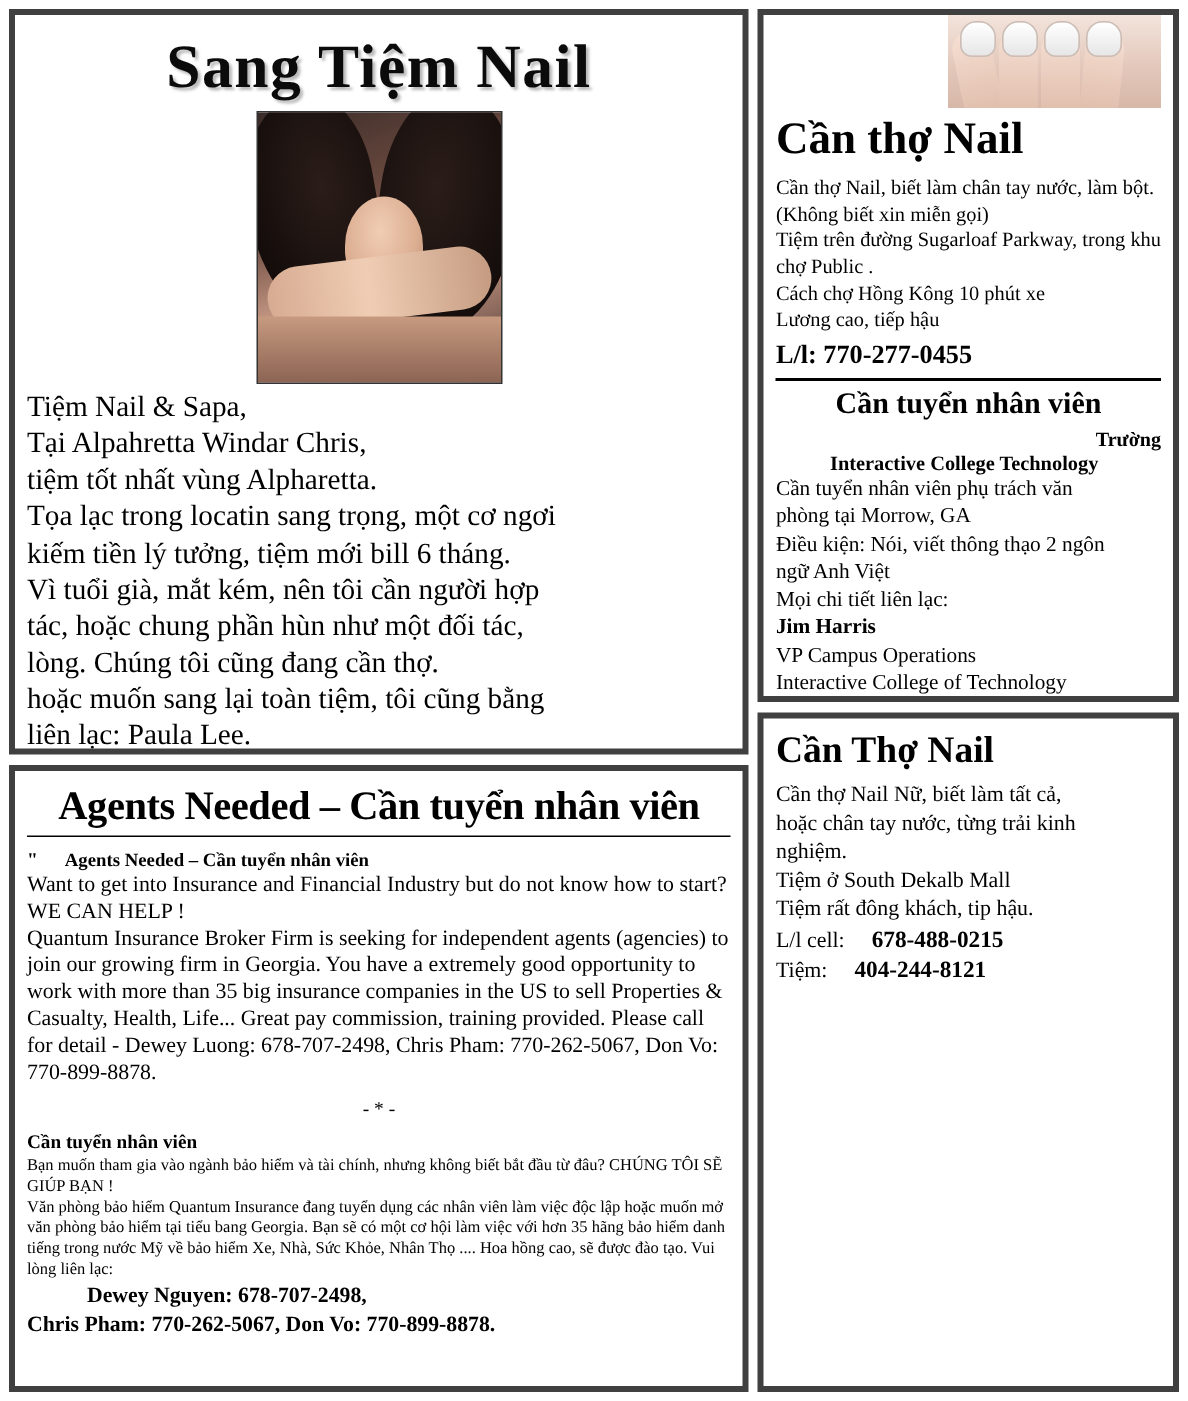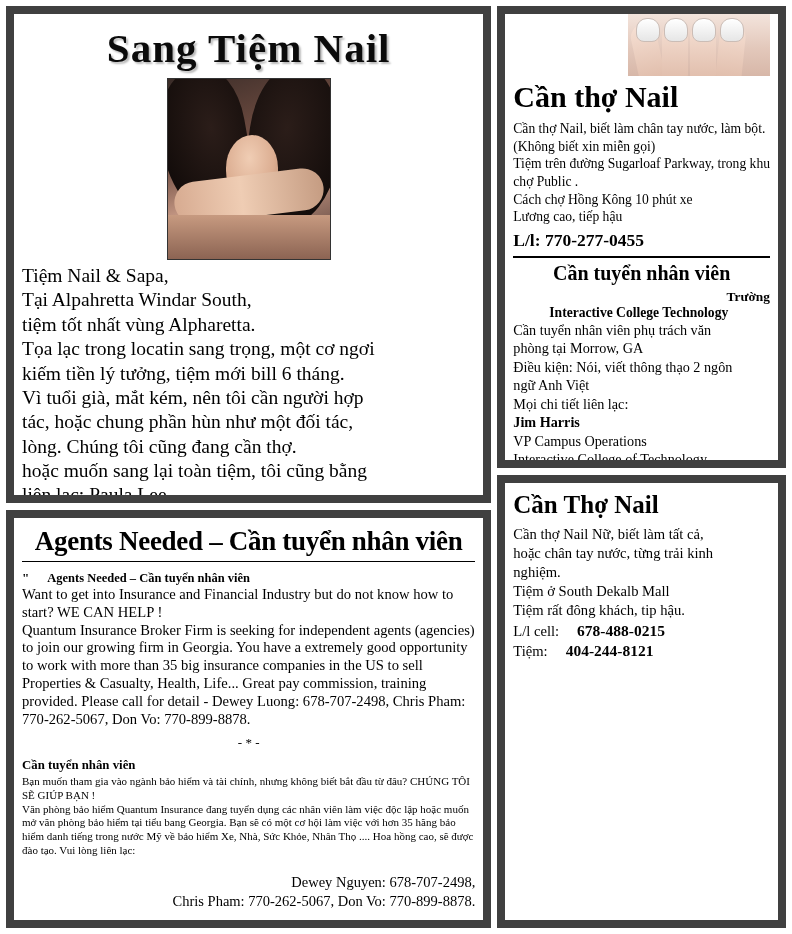--- a/index.html
+++ b/index.html
@@ -29,21 +29,21 @@
     flex-direction: column;
     gap: 7px;
   }
   .col-right {
     width: 296px;
     display: flex;
     flex-direction: column;
     gap: 7px;
   }
   .panel {
-    border: 8px solid #404040;
+    border: 4px solid #404040;
     box-sizing: border-box;
     background: #fff;
     padding: 6px 8px;
     overflow: hidden;
   }
 
   
   #ad-sang-tiem {
     height: 497px;
     position: relative;
@@ -151,25 +151,25 @@
     font-weight: bold;
     font-size: 12.8px;
     margin: 0 0 2px 0;
   }
   .agents-text2 {
     font-size: 11px;
     line-height: 1.24;
     margin: 0;
   }
   .agents-contact {
-    font-weight: normal;
+    font-weight: bold;
     font-size: 14.5px;
-    text-align: right;
+    text-align: left;
     line-height: 1.3;
-    margin-top: 16px;
+    margin-top: 2px;
   }
   .agents-contact .first-line { padding-left: 40px; }
 
   
   #ad-can-tho {
     height: 462px;
     position: relative;
     padding-top: 0;
   }
   .hand-photo {
@@ -276,21 +276,21 @@
       <div class="sang-photo">
         <div class="hairL"></div>
         <div class="hairR"></div>
         <div class="face"></div>
         <div class="arm"></div>
         <div class="shoulder"></div>
       </div>
 
       <div class="sang-body">
         <p>Tiệm Nail &amp; Sapa,</p>
-        <p> Tại Alpahretta Windar South,</p>
+        <p> Tại Alpahretta Windar Chris,</p>
         <p>tiệm tốt nhất vùng Alpharetta.</p>
         <p>Tọa lạc trong locatin sang trọng, một cơ ngơi</p>
         <p>kiếm tiền lý tưởng, tiệm mới bill 6 tháng.</p>
         <p>Vì tuổi già, mắt kém, nên tôi cần người hợp</p>
         <p>tác, hoặc chung phần hùn như một đối tác,</p>
         <p>lòng. Chúng tôi cũng đang cần thợ.</p>
         <p>hoặc muốn sang lại toàn tiệm, tôi cũng bằng</p>
         <p>liên lạc: Paula Lee.</p>
       </div>
 

